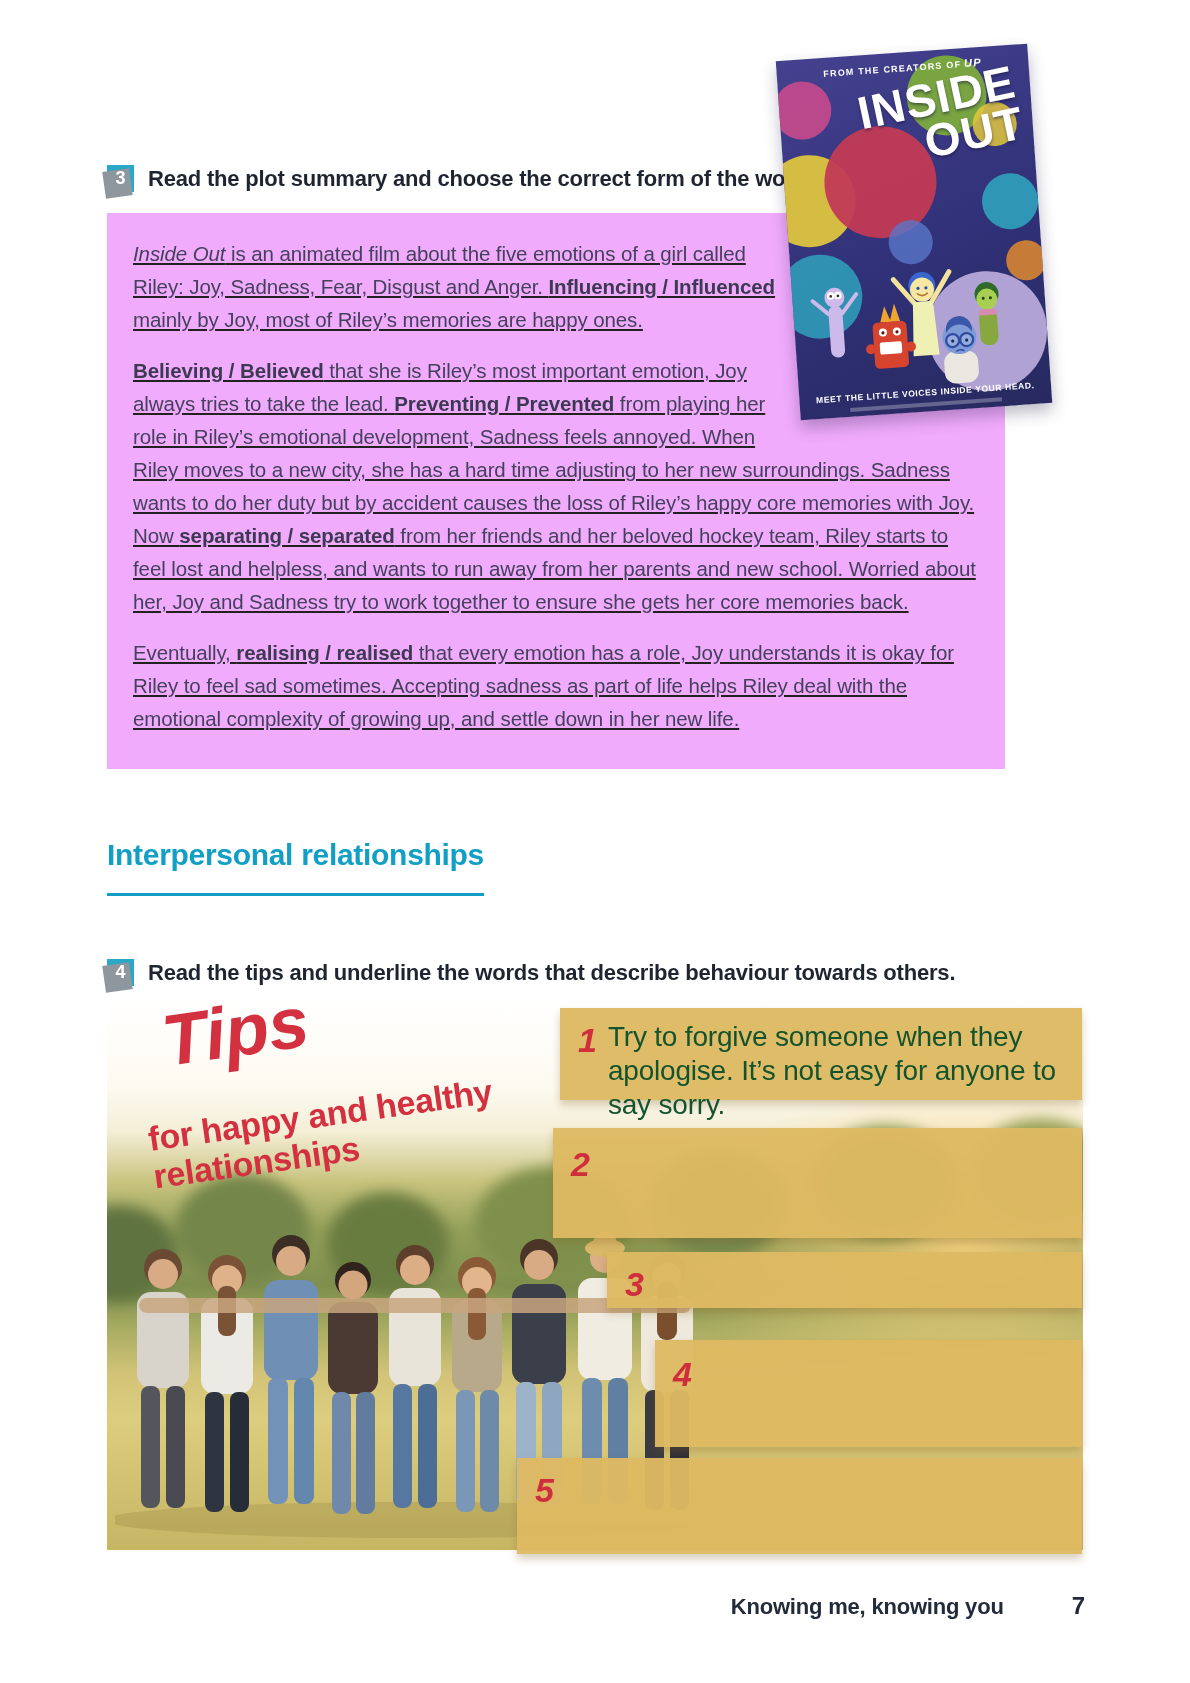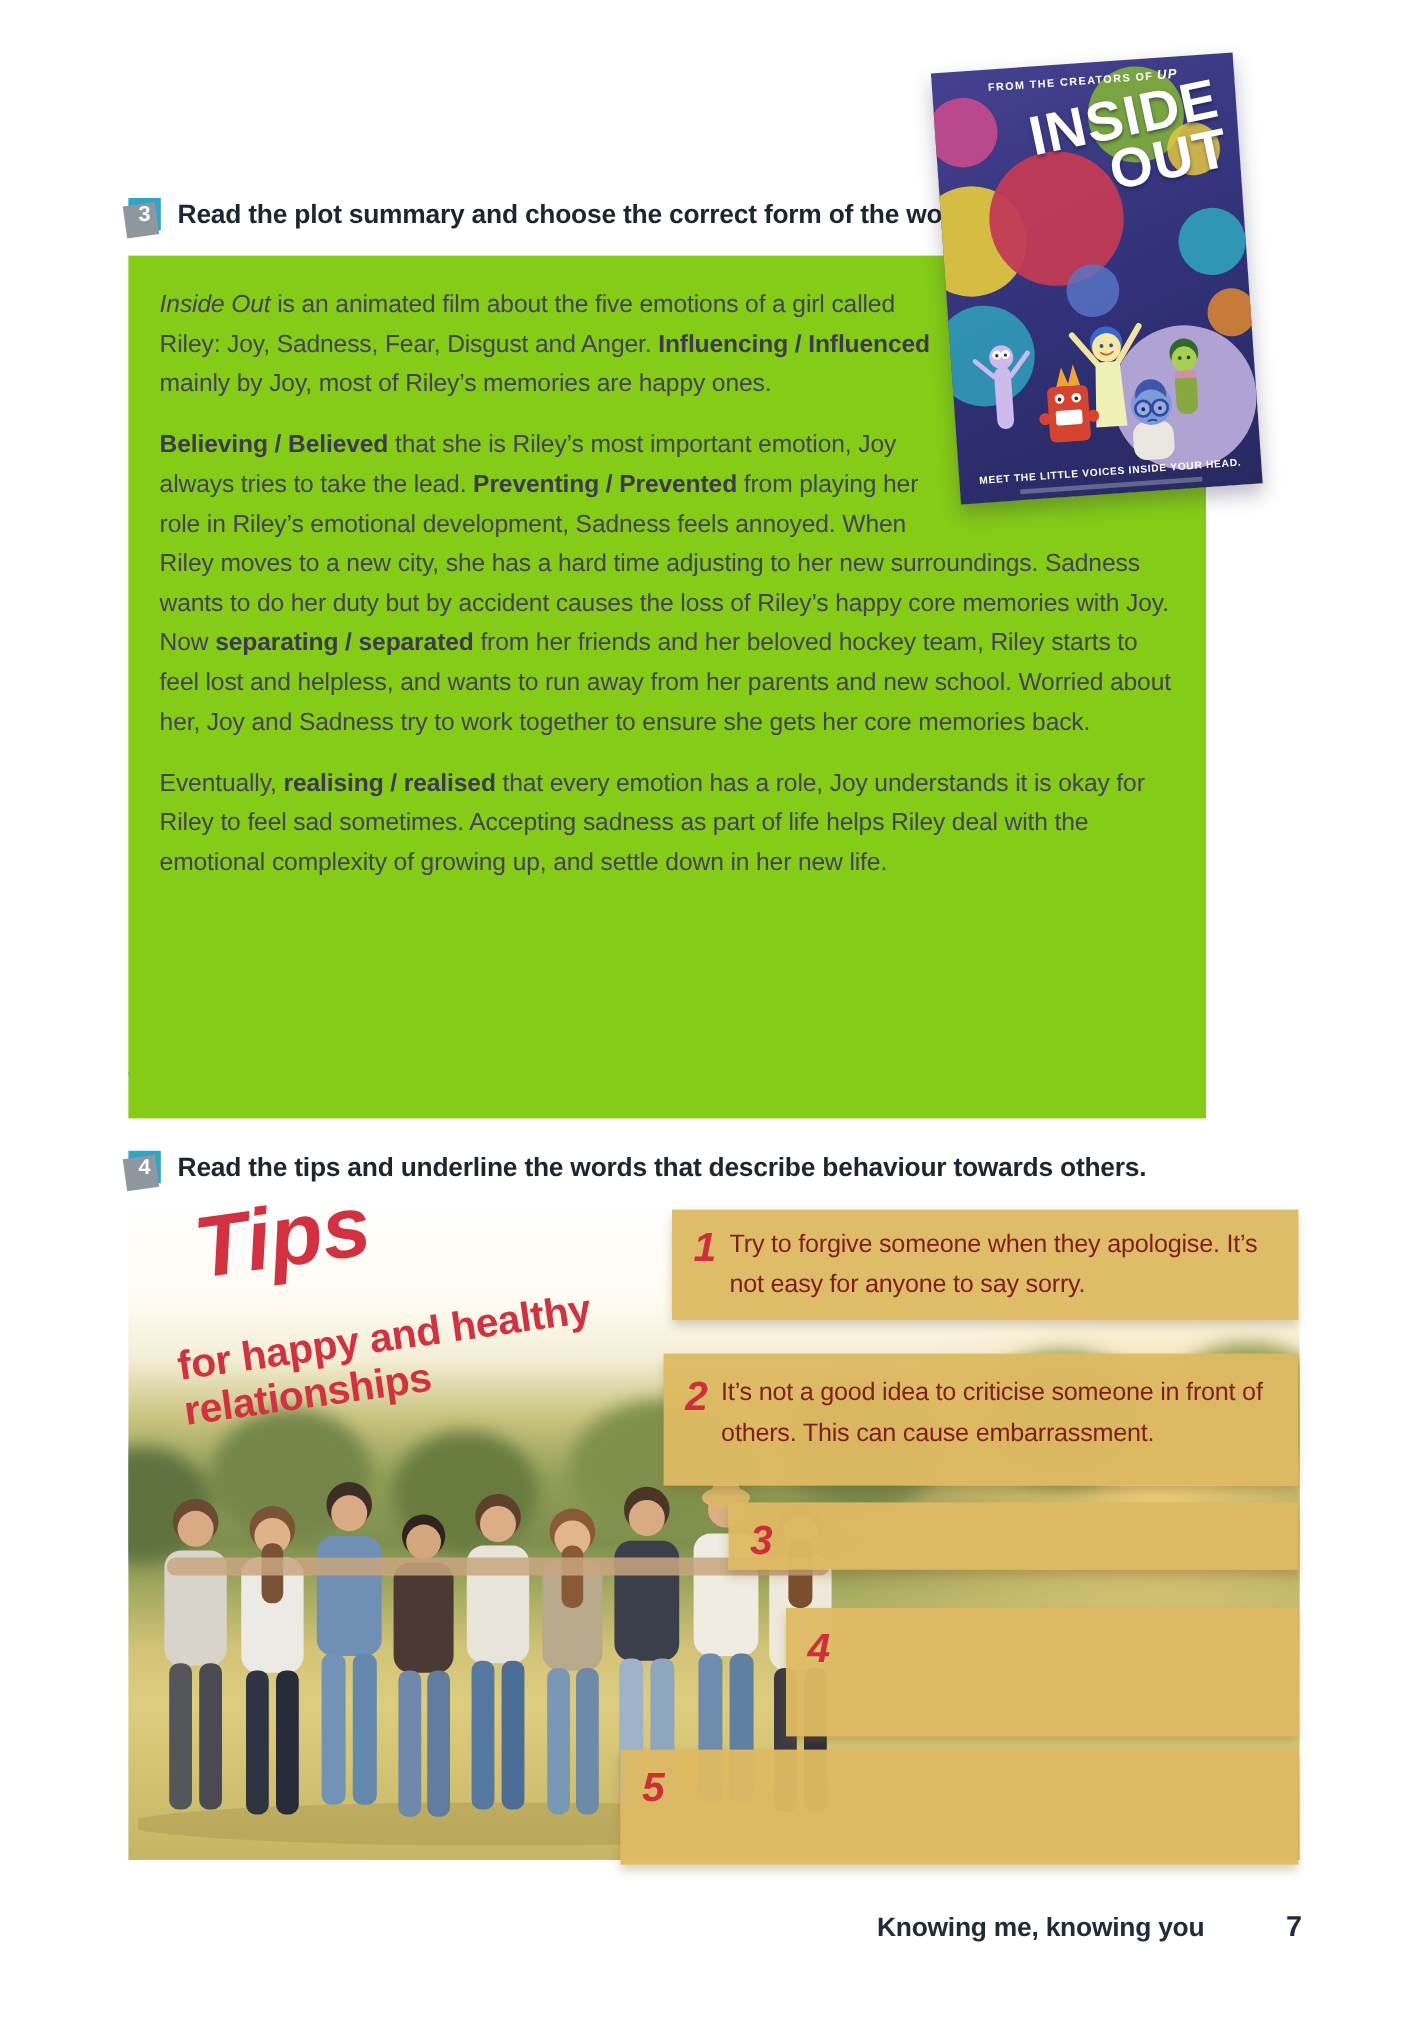--- a/index.html
+++ b/index.html
@@ -9,22 +9,22 @@
   
   .ex-header{position:absolute;left:107px;display:flex;align-items:flex-start;gap:14px;}
   .ex3{top:163px;} .ex4{top:957px;}
   .badge{position:relative;z-index:0;width:27px;height:27px;margin-top:2px;background:#2ba7c8;color:#fff;
          font-weight:700;font-size:18px;display:flex;align-items:center;justify-content:center;}
   .badge::before{content:"";position:absolute;left:-3px;right:3px;top:5px;bottom:-5px;background:#8e979e;
          transform:rotate(-8deg);z-index:-1;}
   .instruction{font-size:22px;font-weight:600;color:#1f2530;letter-spacing:-0.2px;line-height:31px;}
 
   
-  .plot-box{position:absolute;left:107px;top:213px;width:898px;height:719px;background:#84cc16;
-            box-sizing:border-box;padding:24px 26px;z-index:1;}
+  .plot-box{position:absolute;left:107px;top:213px;width:898px;height:556px;background:#f0abfc;
+            box-sizing:border-box;padding:24px 26px;z-index:1;text-decoration:underline;}
   .plot-box p{margin:0 0 18px 0;font-size:20.5px;line-height:33px;color:#45405b;letter-spacing:-0.1px;}
   .plot-box .bold{font-weight:700;color:#3e3952;}
   .plot-box .italic{font-style:italic;}
   .poster-spacer{float:right;width:192px;height:208px;}
 
   
   .poster{position:absolute;left:788px;top:52px;width:252px;height:360px;z-index:3;
           transform:rotate(-4deg);background:linear-gradient(160deg,#45418f,#303178 55%,#27295f);
           overflow:hidden;box-shadow:0 8px 16px rgba(40,30,70,0.30);}
   .poster .circ{position:absolute;border-radius:50%;}
@@ -60,21 +60,21 @@
   .people{position:absolute;left:8px;bottom:4px;}
 
   .tips-title{position:absolute;left:55px;top:-10px;margin:0;font-size:72px;font-weight:800;font-style:italic;
           color:#d33040;transform:rotate(-8deg);z-index:4;}
   .tips-subtitle{position:absolute;left:42px;top:92px;width:400px;font-size:34px;font-weight:700;
           color:#d33040;line-height:1.12;transform:rotate(-8deg);z-index:4;letter-spacing:-0.3px;}
 
   .tip{position:absolute;box-sizing:border-box;background:rgba(222,185,98,0.96);z-index:5;
        display:flex;gap:11px;padding:12px 16px 12px 18px;box-shadow:0 5px 8px rgba(130,95,35,0.30);}
   .tip-num{font-size:34px;font-weight:700;font-style:italic;color:#cf2e3c;line-height:1;margin-top:3px;}
-  .tip-text{font-size:21px;line-height:34px;color:#7f1d1d;letter-spacing:-0.2px;}
+  .tip-text{font-size:28px;line-height:34px;color:#14532d;letter-spacing:-0.2px;}
   .tip1{left:453px;top:8px;width:522px;height:92px;}
   .tip2{left:446px;top:128px;width:529px;height:110px;align-items:flex-start;padding-top:16px;}
   .tip3{left:500px;top:252px;width:475px;height:56px;}
   .tip3 .tip-text{white-space:nowrap;}
   .tip4{left:548px;top:340px;width:427px;height:107px;padding-top:14px;}
   .tip5{left:410px;top:458px;width:565px;height:96px;}
 
   
   .footer{position:absolute;left:107px;top:1592px;width:978px;display:flex;justify-content:flex-end;
           align-items:baseline;gap:68px;}
@@ -263,21 +263,20 @@
 
     <h3 class="tips-title">Tips</h3>
     <div class="tips-subtitle">for happy and healthy relationships</div>
 
     <div class="tip tip1">
       <span class="tip-num">1</span>
       <span class="tip-text">Try to forgive someone when they apologise. It’s not easy for anyone to say sorry.</span>
     </div>
     <div class="tip tip2">
       <span class="tip-num">2</span>
-      <span class="tip-text">It’s not a good idea to criticise someone in front of others. This can cause embarrassment.</span>
     </div>
     <div class="tip tip3">
       <span class="tip-num">3</span>
     </div>
     <div class="tip tip4">
       <span class="tip-num">4</span>
     </div>
     <div class="tip tip5">
       <span class="tip-num">5</span>
     </div>

